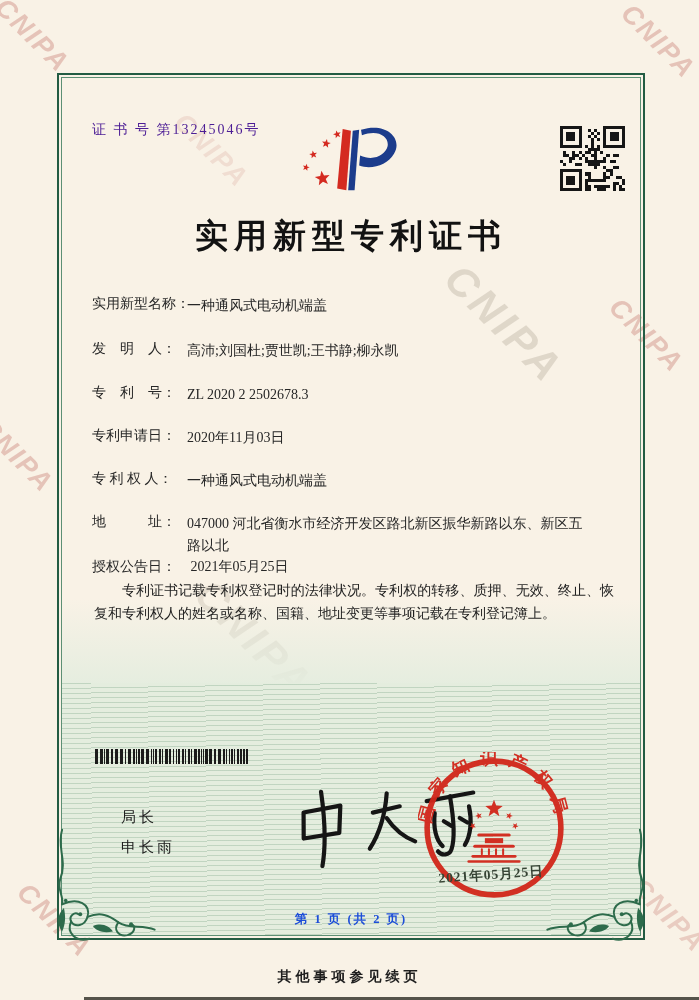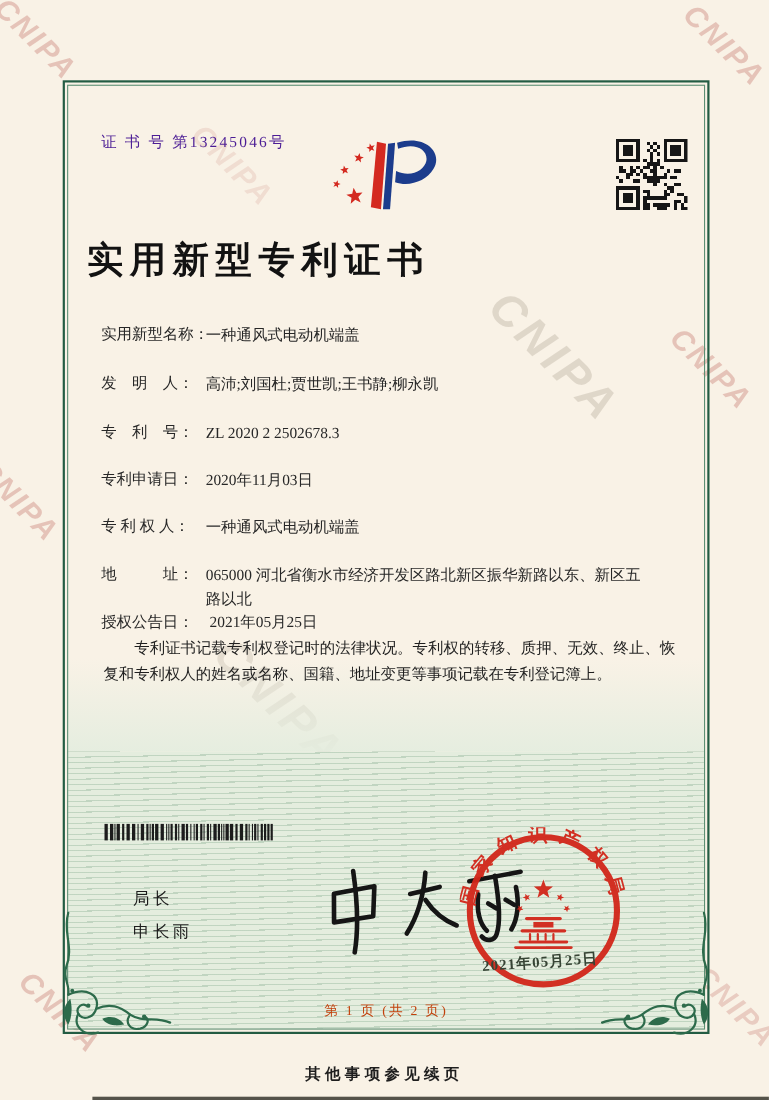--- a/index.html
+++ b/index.html
@@ -24,22 +24,22 @@
            background-image:repeating-linear-gradient(179deg,rgba(139,176,148,0.4) 0 1px,rgba(0,0,0,0) 1px 5px);}
   .gz-fade{position:absolute;left:3px;right:3px;bottom:255px;height:85px;
            background:linear-gradient(180deg,rgba(228,237,223,0),rgba(228,237,223,0.92));}
   .flourish{position:absolute;width:118px;height:118px;z-index:3;}
   .flourish.fl-left{left:-6px;bottom:-8px;}
   .flourish.fl-right{right:-6px;bottom:-8px;transform:scaleX(-1);}
   
   .cert-no{position:absolute;left:33px;top:46px;font-size:14px;letter-spacing:2px;color:#4c1d95;z-index:2;}
   .logo{position:absolute;left:236px;top:48px;width:110px;height:76px;z-index:2;}
   .qr{position:absolute;left:501px;top:51px;width:65px;height:65px;z-index:2;}
-  .title{position:absolute;left:0;top:139px;width:100%;text-align:left;
-         font-size:33px;font-weight:bold;letter-spacing:6px;color:#121212;z-index:2;padding-left:20px;}
+  .title{position:absolute;left:0;top:139px;width:100%;text-align:center;
+         font-size:33px;font-weight:bold;letter-spacing:6px;color:#121212;z-index:2;}
   
   .fields{position:absolute;left:33px;top:220px;width:530px;font-size:14px;color:#272727;z-index:2;}
   .row{position:absolute;left:0;width:530px;}
   .r0{top:0;} .r1{top:45px;} .r2{top:89px;} .r3{top:132px;} .r4{top:175px;} .r5{top:218px;} .r6{top:261px;}
   .flabel{display:inline-block;min-width:95px;}
   .fvalue{position:absolute;left:95px;top:0;width:400px;line-height:22px;line-break:anywhere;}
   .grant2{position:absolute;left:265px;top:0;white-space:nowrap;}
   
   .body-text{position:absolute;left:35px;top:505px;width:520px;font-size:14px;
              line-height:22.5px;color:#1f1f1f;text-align:justify;z-index:2;}
@@ -48,21 +48,21 @@
   .barcode{position:absolute;left:36px;top:674px;width:158px;height:15px;display:flex;z-index:2;}
   .barcode i{display:block;height:100%;background:#1c1c1c;}
   .issuer{position:absolute;left:62px;top:733px;z-index:4;font-family:"Liberation Sans",sans-serif;
           font-size:15px;letter-spacing:3px;color:#1b1b1b;}
   .issuer div{margin-bottom:11px;}
   .sig{position:absolute;left:228px;top:705px;width:210px;height:88px;z-index:4;}
   .seal{position:absolute;left:359px;top:677px;width:152px;height:152px;z-index:5;opacity:.95;}
   .seal-date{position:absolute;left:352px;top:791px;width:160px;text-align:center;z-index:6;
              font-size:13.5px;font-weight:bold;color:#374435;transform:rotate(-4deg);letter-spacing:1px;}
   .page-info{position:absolute;left:0;top:836px;width:100%;text-align:center;
-             font-size:12.5px;letter-spacing:2px;color:#c2410c;z-index:2;}
+             font-size:12.5px;letter-spacing:2px;color:#1d4ed8;z-index:2;font-weight:bold;}
   .cont-note{position:absolute;left:0;top:946px;width:100%;text-align:center;z-index:2;
              font-size:14px;font-weight:bold;letter-spacing:4px;color:#1e1e1e;margin-top:22px;}
   .scan-edge{position:absolute;left:84px;right:0;bottom:0;height:3px;background:#55534a;z-index:1;}
 </style>
 </head>
 <body>
 
 <span class="wm wm-pink wm-tl">CNIPA</span>
 <span class="wm wm-pink wm-tr">CNIPA</span>
 <span class="wm wm-pink wm-tc">CNIPA</span>
@@ -349,21 +349,21 @@
     <div class="row r3">
       <span class="flabel">专利申请日：</span>
       <span class="fvalue">2020年11月03日</span>
     </div>
     <div class="row r4">
       <span class="flabel">专 利 权 人：</span>
       <span class="fvalue">一种通风式电动机端盖</span>
     </div>
     <div class="row r5">
       <span class="flabel">地　　　址：</span>
-      <span class="fvalue">065000 河北省衡水市经济开发区路北新区振华新路以东、新区五路以北</span>
+      <span class="fvalue">047000 河北省衡水市经济开发区路北新区振华新路以东、新区五路以北</span>
     </div>
     <div class="row r6">
       <span class="flabel">授权公告日：</span>
       <span class="fvalue" style="position:static;">2021年05月25日</span>
     </div>
   </div>
 
   <div class="body-text">
     <p>专利证书记载专利权登记时的法律状况。专利权的转移、质押、无效、终止、恢复和专利权人的姓名或名称、国籍、地址变更等事项记载在专利登记簿上。</p>
   </div>

